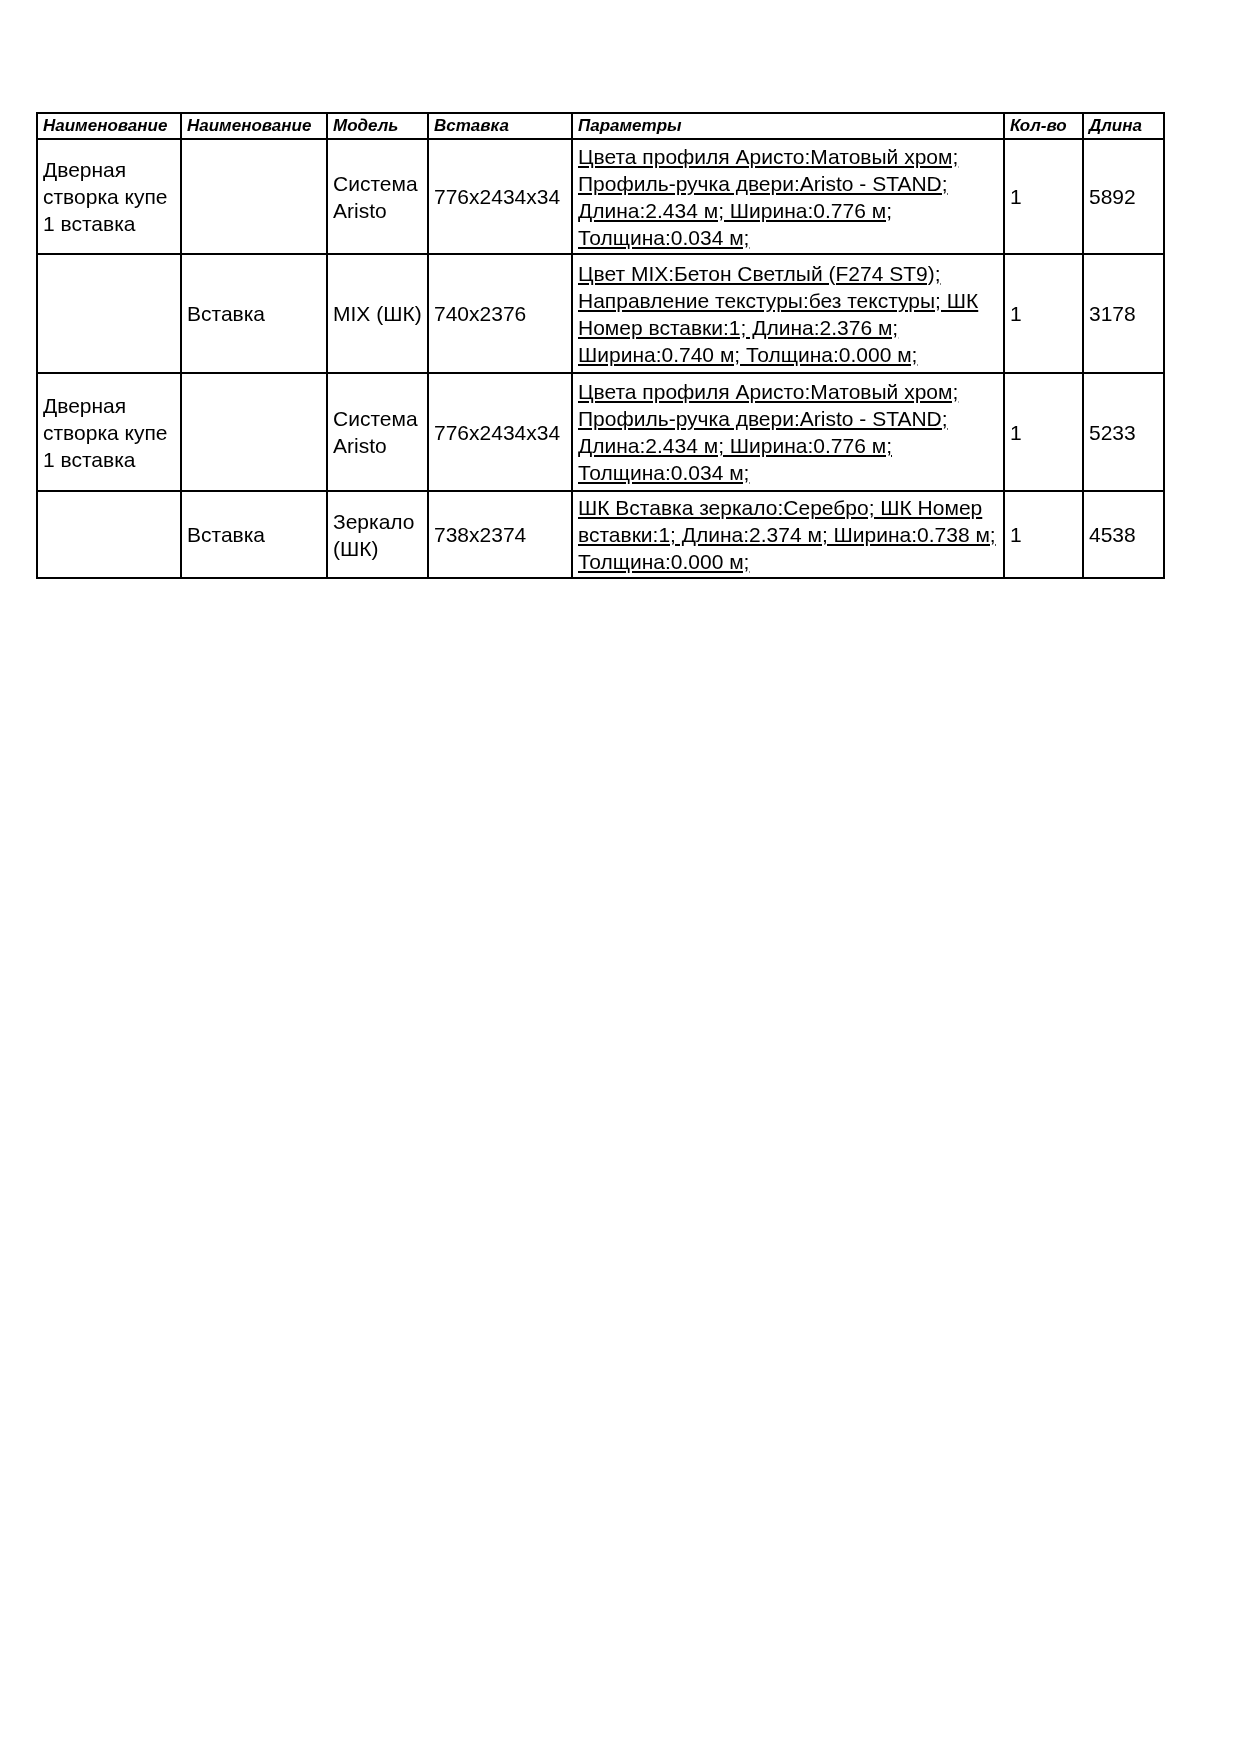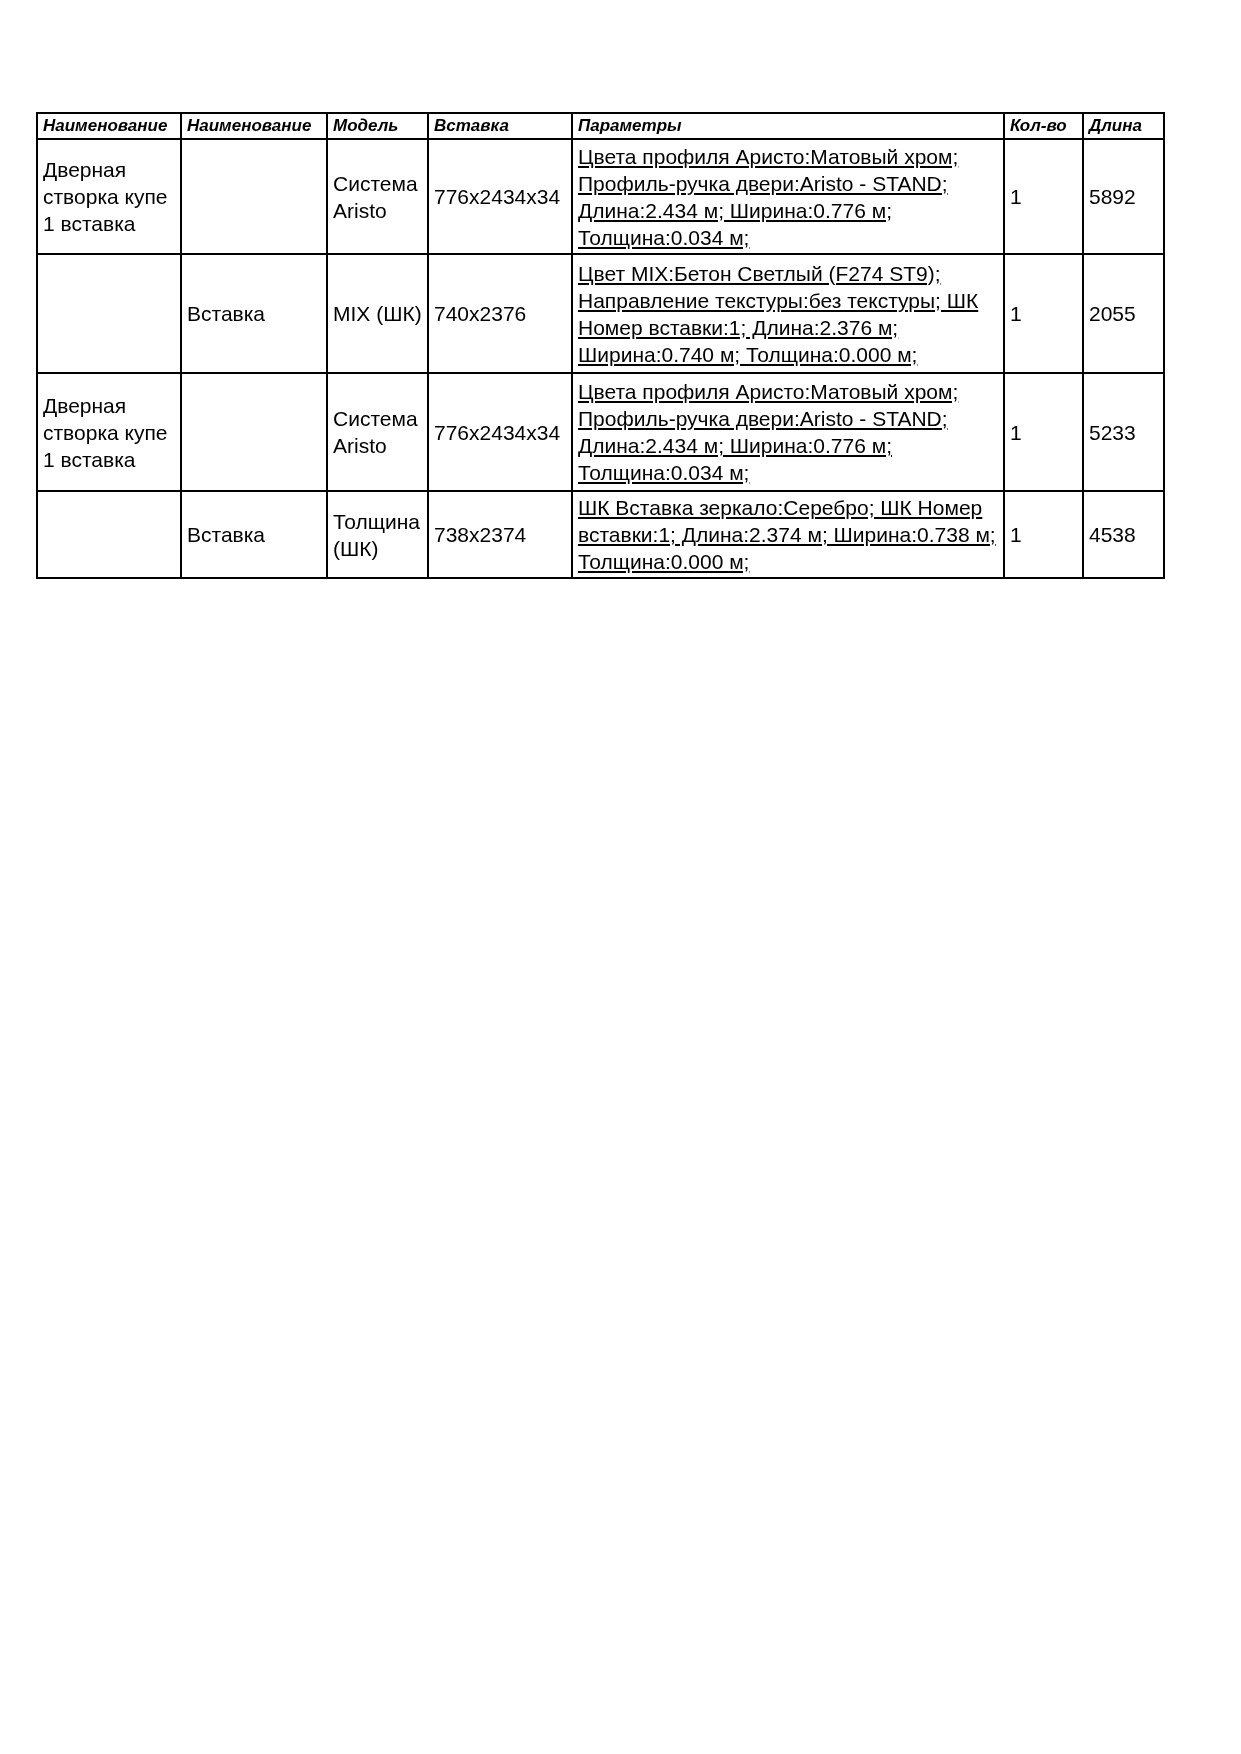--- a/index.html
+++ b/index.html
@@ -96,35 +96,35 @@
         <td class="c-num">1</td>
         <td class="c-num">5892</td>
       </tr>
       <tr class="row-tall-2">
         <td class="c-name"></td>
         <td class="c-name">Вставка</td>
         <td class="c-model">MIX (ШК)</td>
         <td class="c-size">740x2376</td>
         <td class="c-params">Цвет MIX:Бетон Светлый (F274 ST9); Направление текстуры:без текстуры; ШК Номер вставки:1; Длина:2.376 м; Ширина:0.740 м; Толщина:0.000 м;</td>
         <td class="c-num">1</td>
-        <td class="c-num">2055</td>
+        <td class="c-num">3178</td>
       </tr>
       <tr class="row-tall-3">
         <td class="c-name">Дверная створка купе 1 вставка</td>
         <td class="c-name"></td>
         <td class="c-model">Система Aristo</td>
         <td class="c-size">776x2434x34</td>
         <td class="c-params">Цвета профиля Аристо:Матовый хром; Профиль-ручка двери:Aristo - STAND; Длина:2.434 м; Ширина:0.776 м; Толщина:0.034 м;</td>
         <td class="c-num">1</td>
         <td class="c-num">5233</td>
       </tr>
       <tr class="row-short">
         <td class="c-name"></td>
         <td class="c-name">Вставка</td>
-        <td class="c-model">Толщина (ШК)</td>
+        <td class="c-model">Зеркало (ШК)</td>
         <td class="c-size">738x2374</td>
         <td class="c-params">ШК Вставка зеркало:Серебро; ШК Номер вставки:1; Длина:2.374 м; Ширина:0.738 м; Толщина:0.000 м;</td>
         <td class="c-num">1</td>
         <td class="c-num">4538</td>
       </tr>
     </tbody>
   </table>
 </div>
 
 </body></html>

